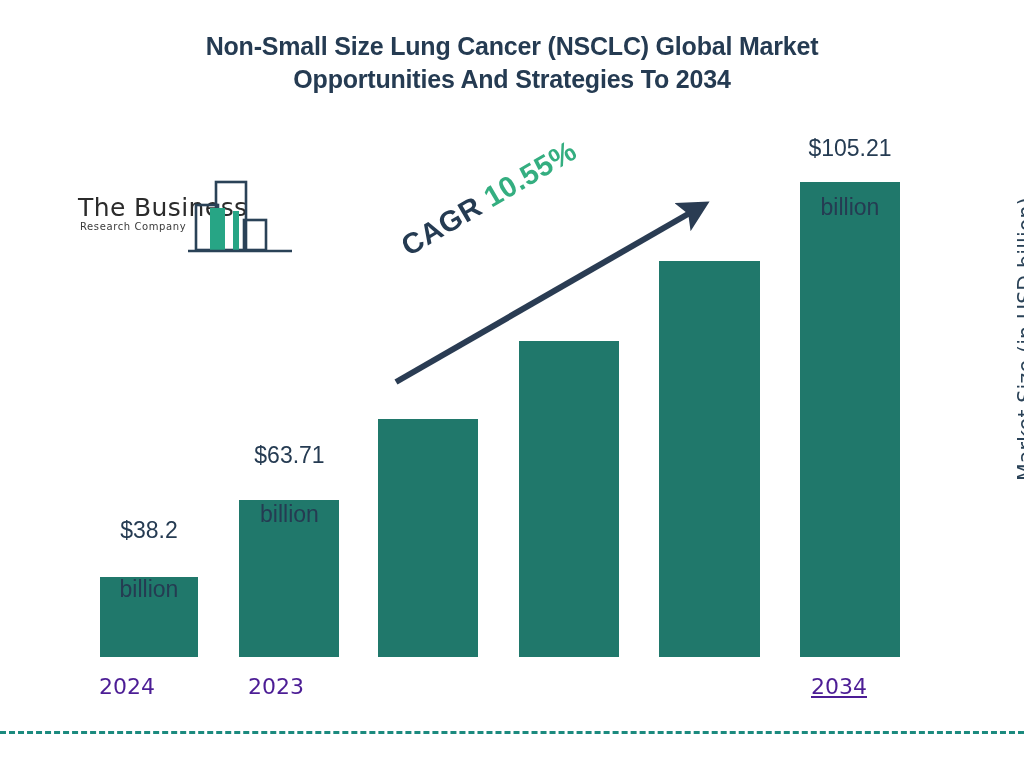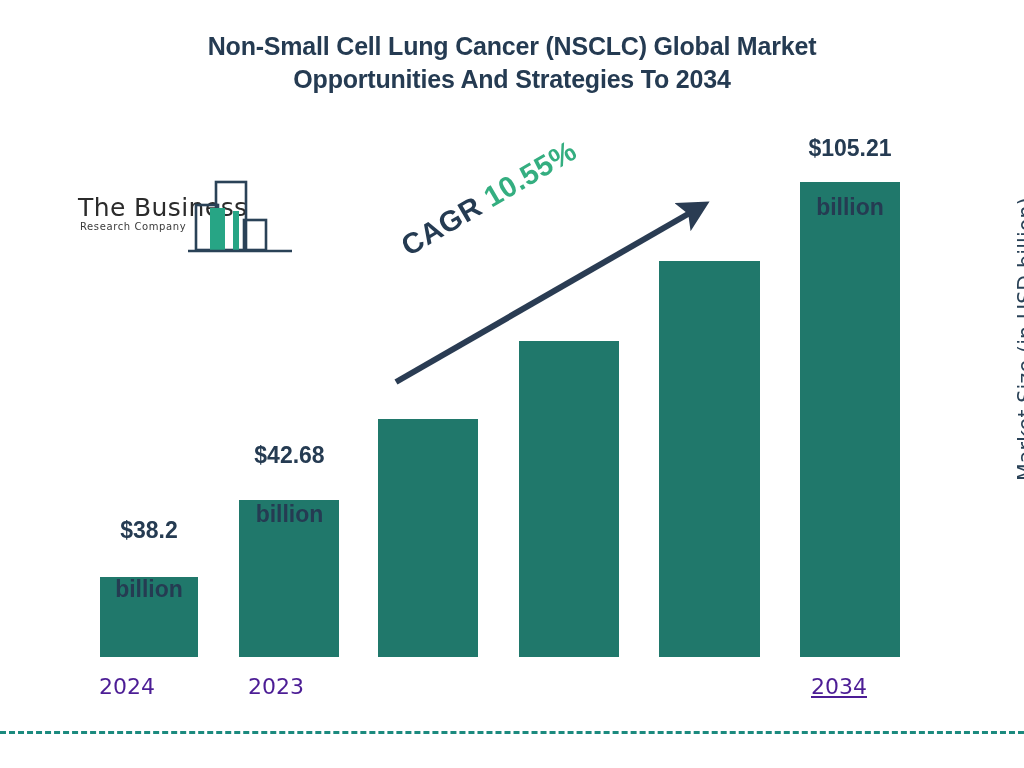--- a/index.html
+++ b/index.html
@@ -72,21 +72,21 @@
 
   
   .bar {
     position: absolute;
     background: #20786b;
   }
 
   .bar-label {
     position: absolute;
     font-size: 23px;
-    font-weight: bold;
+    font-weight: normal;
     line-height: 1.28;
     color: #253b52;
     text-align: center;
     white-space: pre-line;
   }
 
   .tick-label {
     position: absolute;
     font-size: 22px;
     color: #4c1d95;
@@ -138,21 +138,21 @@
     height: 0;
     border-top: 3px dashed #1b8a7e;
   }
 </style>
 </head>
 <body>
 
 <div id="stage">
 
   <div class="chart-title">
-    <div>Non-Small Cell Lung Cancer (NSCLC) Global Market</div>
+    <div>Non-Small Size Lung Cancer (NSCLC) Global Market</div>
     <div>Opportunities And Strategies To 2034</div>
   </div>
 
   <div class="logo">
     <div class="logo-text-main">The Business</div>
     <div class="logo-text-sub">Research Company</div>
     <svg class="logo-mark" width="105" height="80" viewBox="0 0 105 80">
 
       <rect x="28" y="4" width="30" height="68" fill="none" stroke="#2a4257" stroke-width="2.6"></rect>
 
@@ -174,21 +174,21 @@
   <div class="bar" style="left:519px; top:341px; width:100px; height:316px;"></div>
   <div class="bar" style="left:659px; top:261px; width:101px; height:396px;"></div>
   <div class="bar" style="left:800px; top:182px; width:100px; height:475px;"></div>
 
   <div class="bar-label" style="left:74px; top:487px; width:150px;">
     <div>$38.2</div>
     <div>billion</div>
   </div>
 
   <div class="bar-label" style="left:212px; top:412px; width:155px;">
-    <div>$42.68</div>
+    <div>$63.71</div>
     <div>billion</div>
   </div>
 
   <div class="bar-label" style="left:752px; top:105px; width:196px;">
     <div>$105.21</div>
     <div>billion</div>
   </div>
 
   <svg class="arrow-svg" width="340" height="210" viewBox="0 0 340 210">
     <defs>

